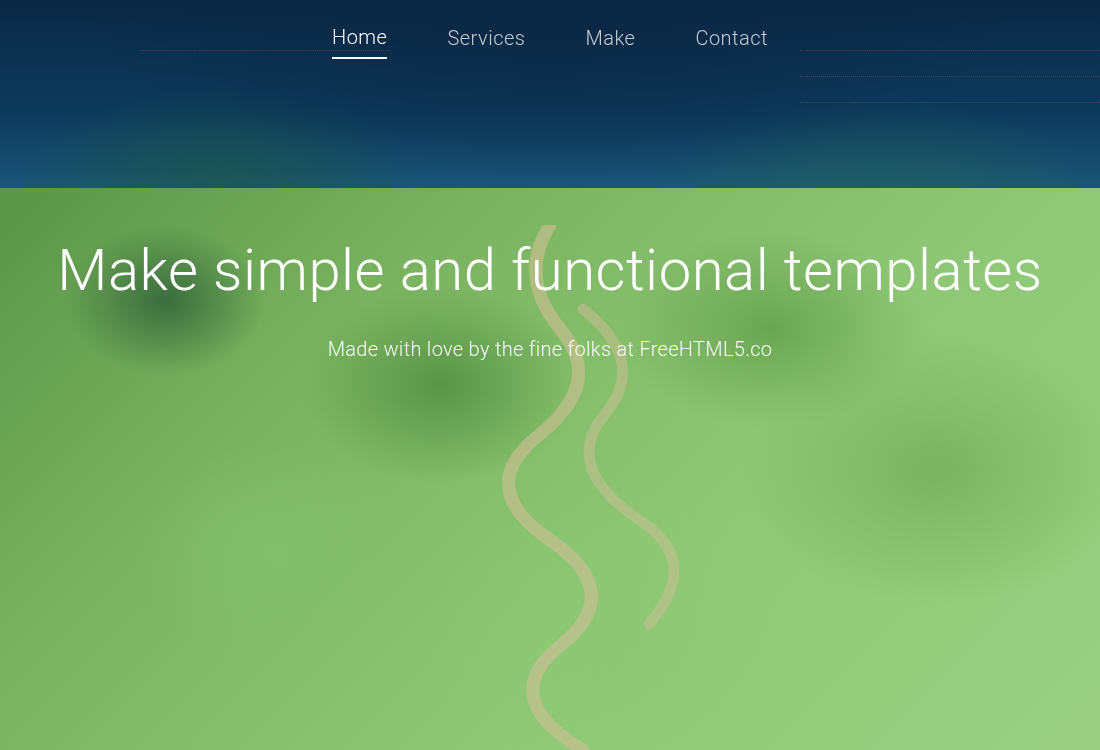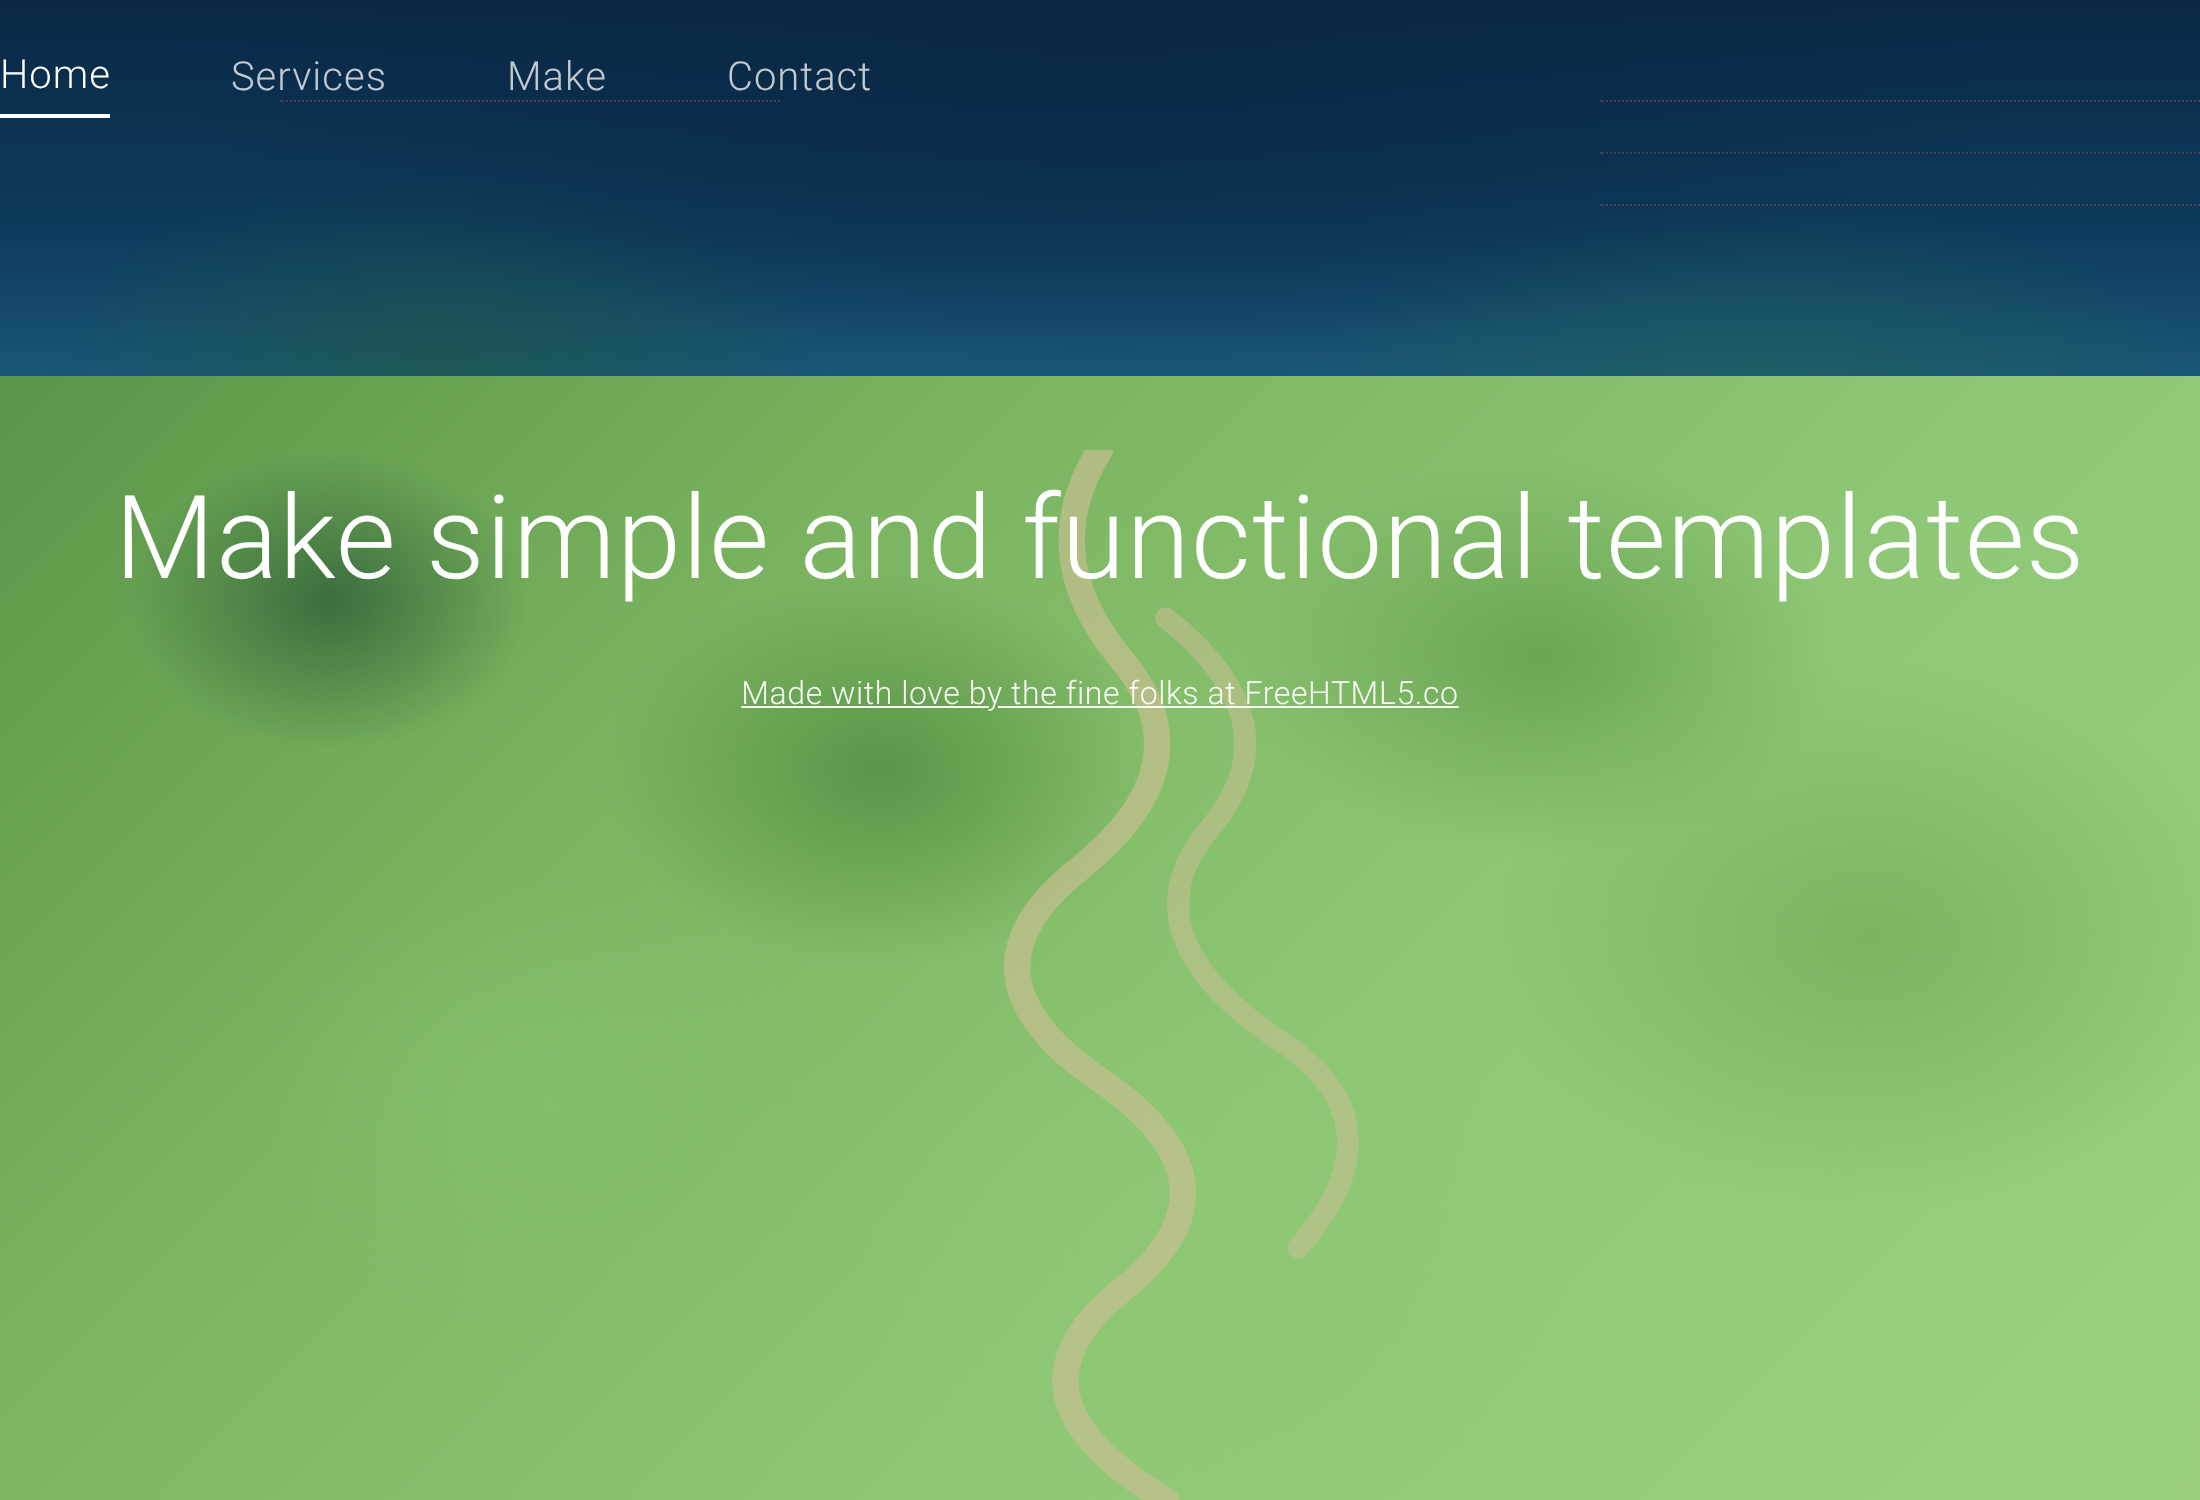--- a/index.html
+++ b/index.html
@@ -74,20 +74,21 @@
     
     .path svg {
       width: 100%;
       height: 100%;
     }
     
     .nav {
       position: relative;
       z-index: 10;
       display: flex;
+      justify-content: center;
       align-items: center;
       gap: 60px;
       padding-top: 25px;
     }
     
     .nav-item {
       color: rgba(255, 255, 255, 0.75);
       font-size: 20px;
       font-weight: 300;
       text-decoration: none;
@@ -113,24 +114,23 @@
       color: #ffffff;
       font-size: 58px;
       font-weight: 300;
       line-height: 1.25;
       letter-spacing: 0.5px;
       margin-bottom: 30px;
     }
     
     .hero-subtitle {
       color: rgba(255, 255, 255, 0.95);
-      font-size: 16px;
+      font-size: 20px;
       font-weight: 300;
       letter-spacing: 0.3px;
-      text-decoration: underline;
     }
     
     .decorative-lines {
       position: absolute;
       z-index: 2;
     }
     
     .lines-right {
       top: 50px;
       right: 0;

